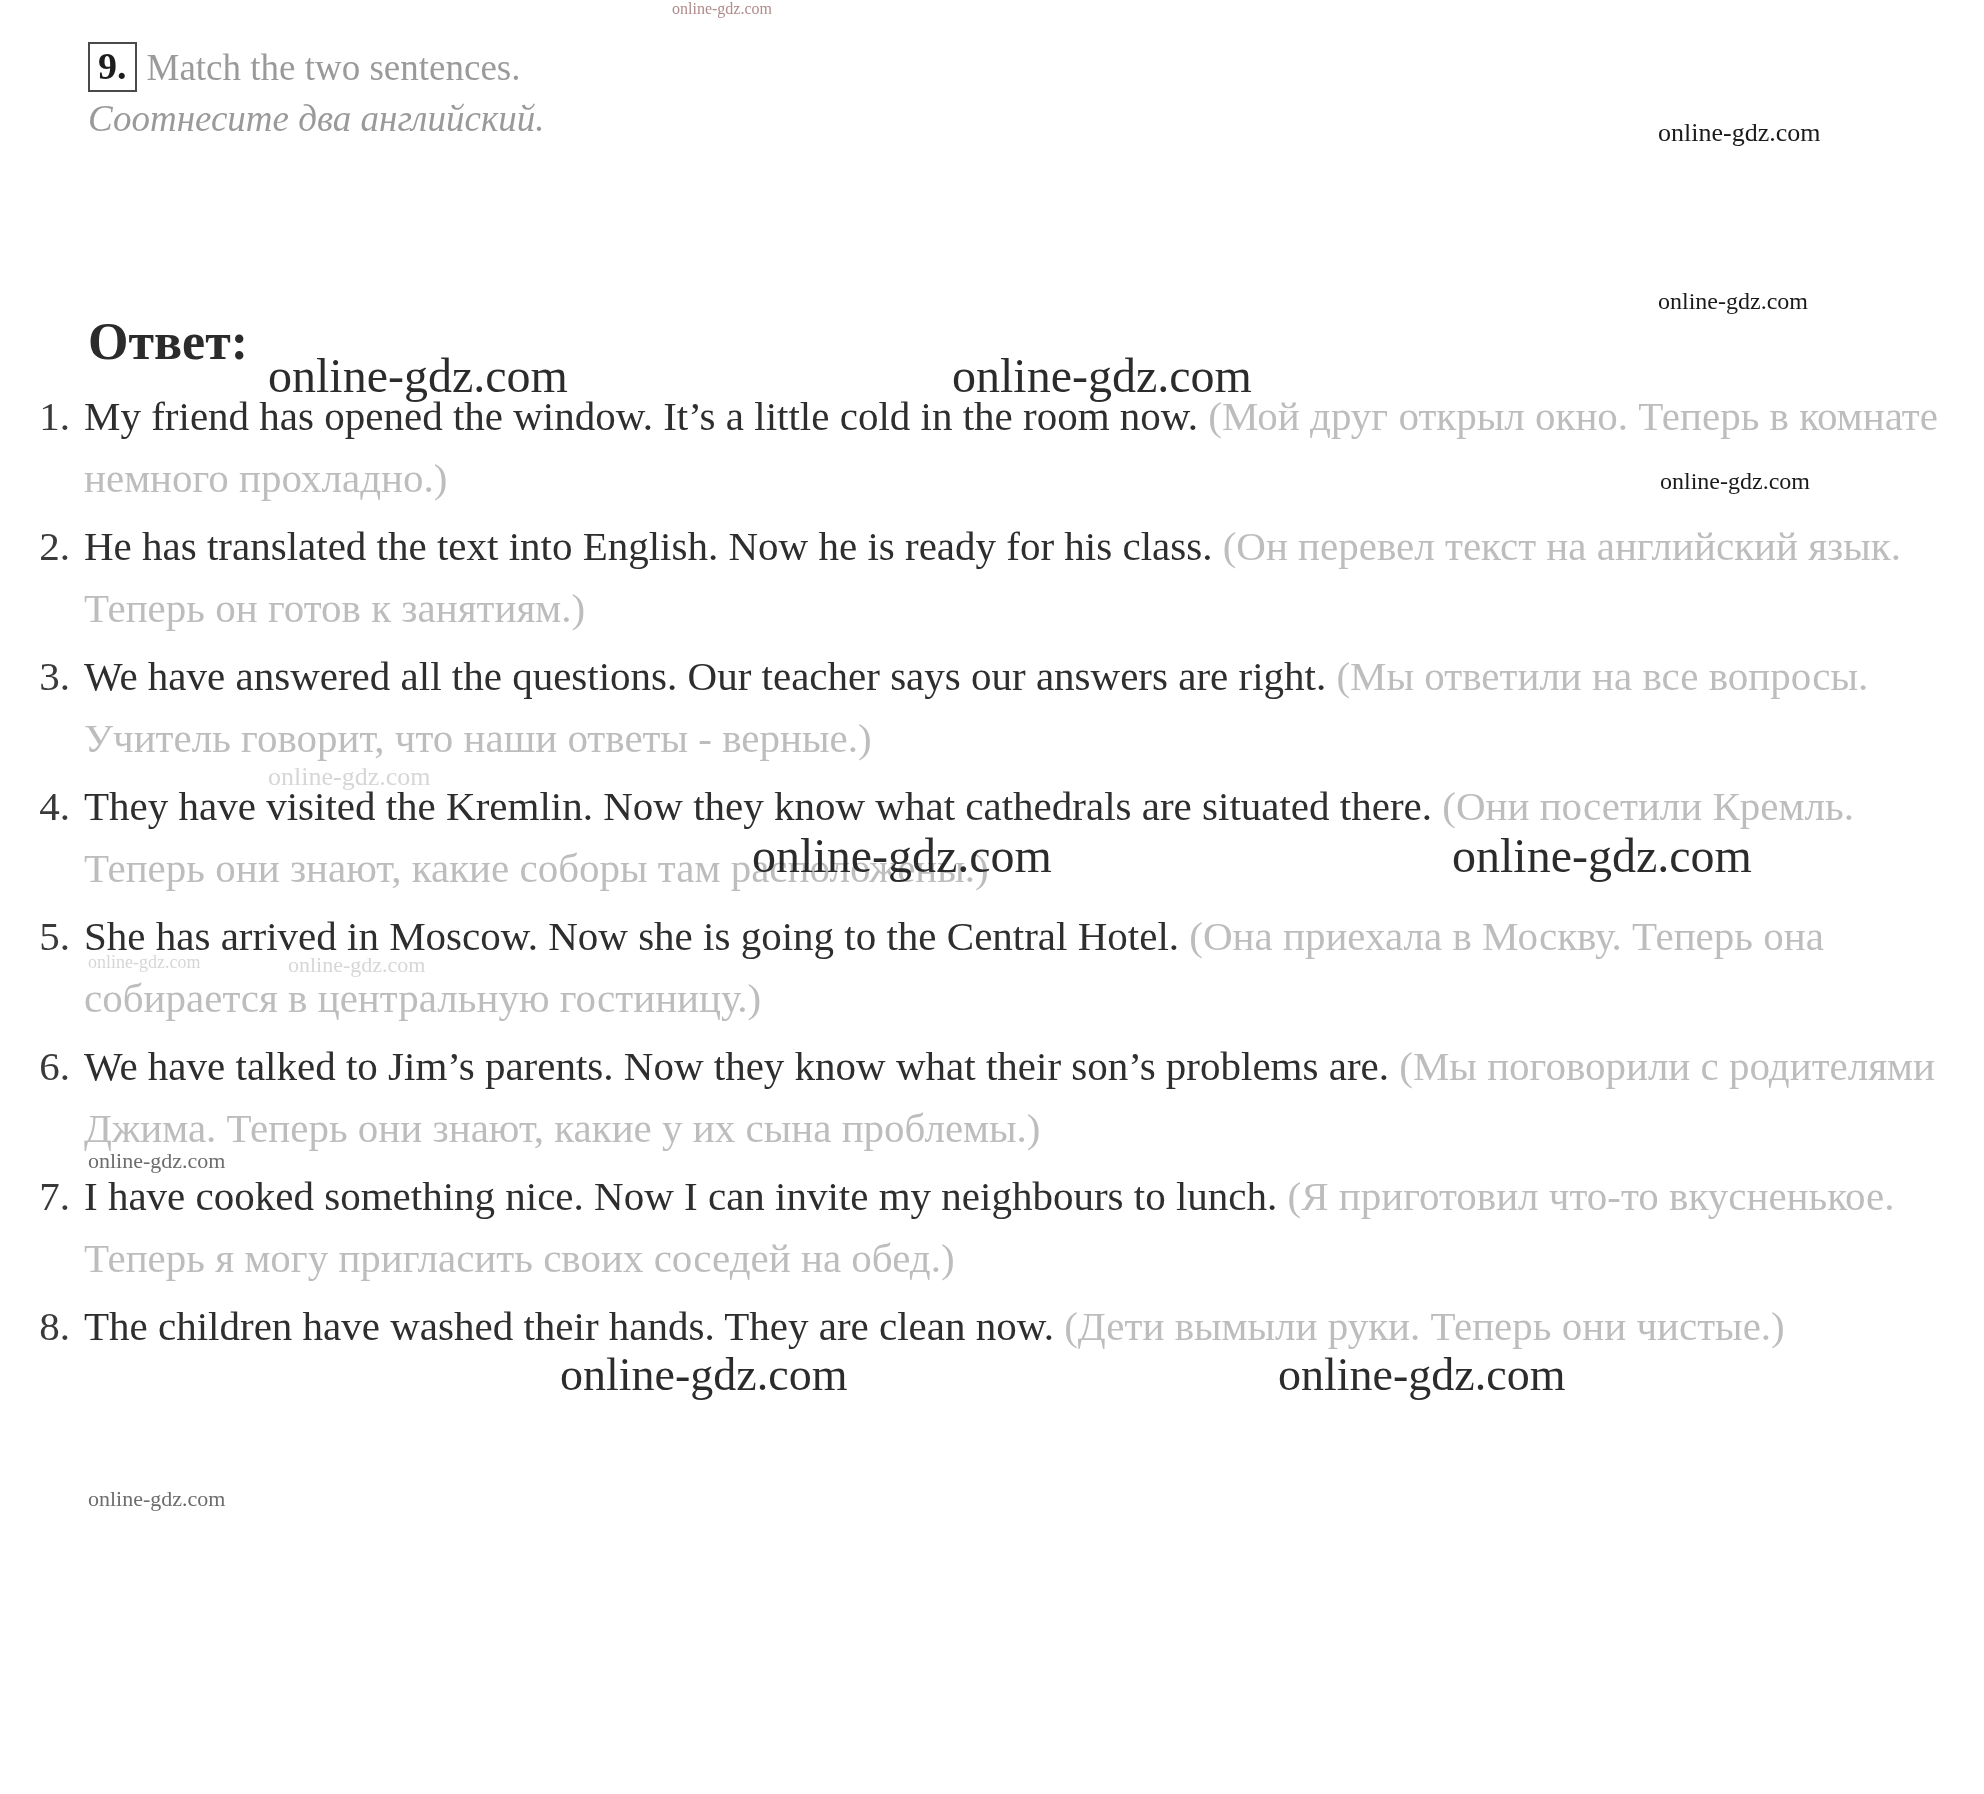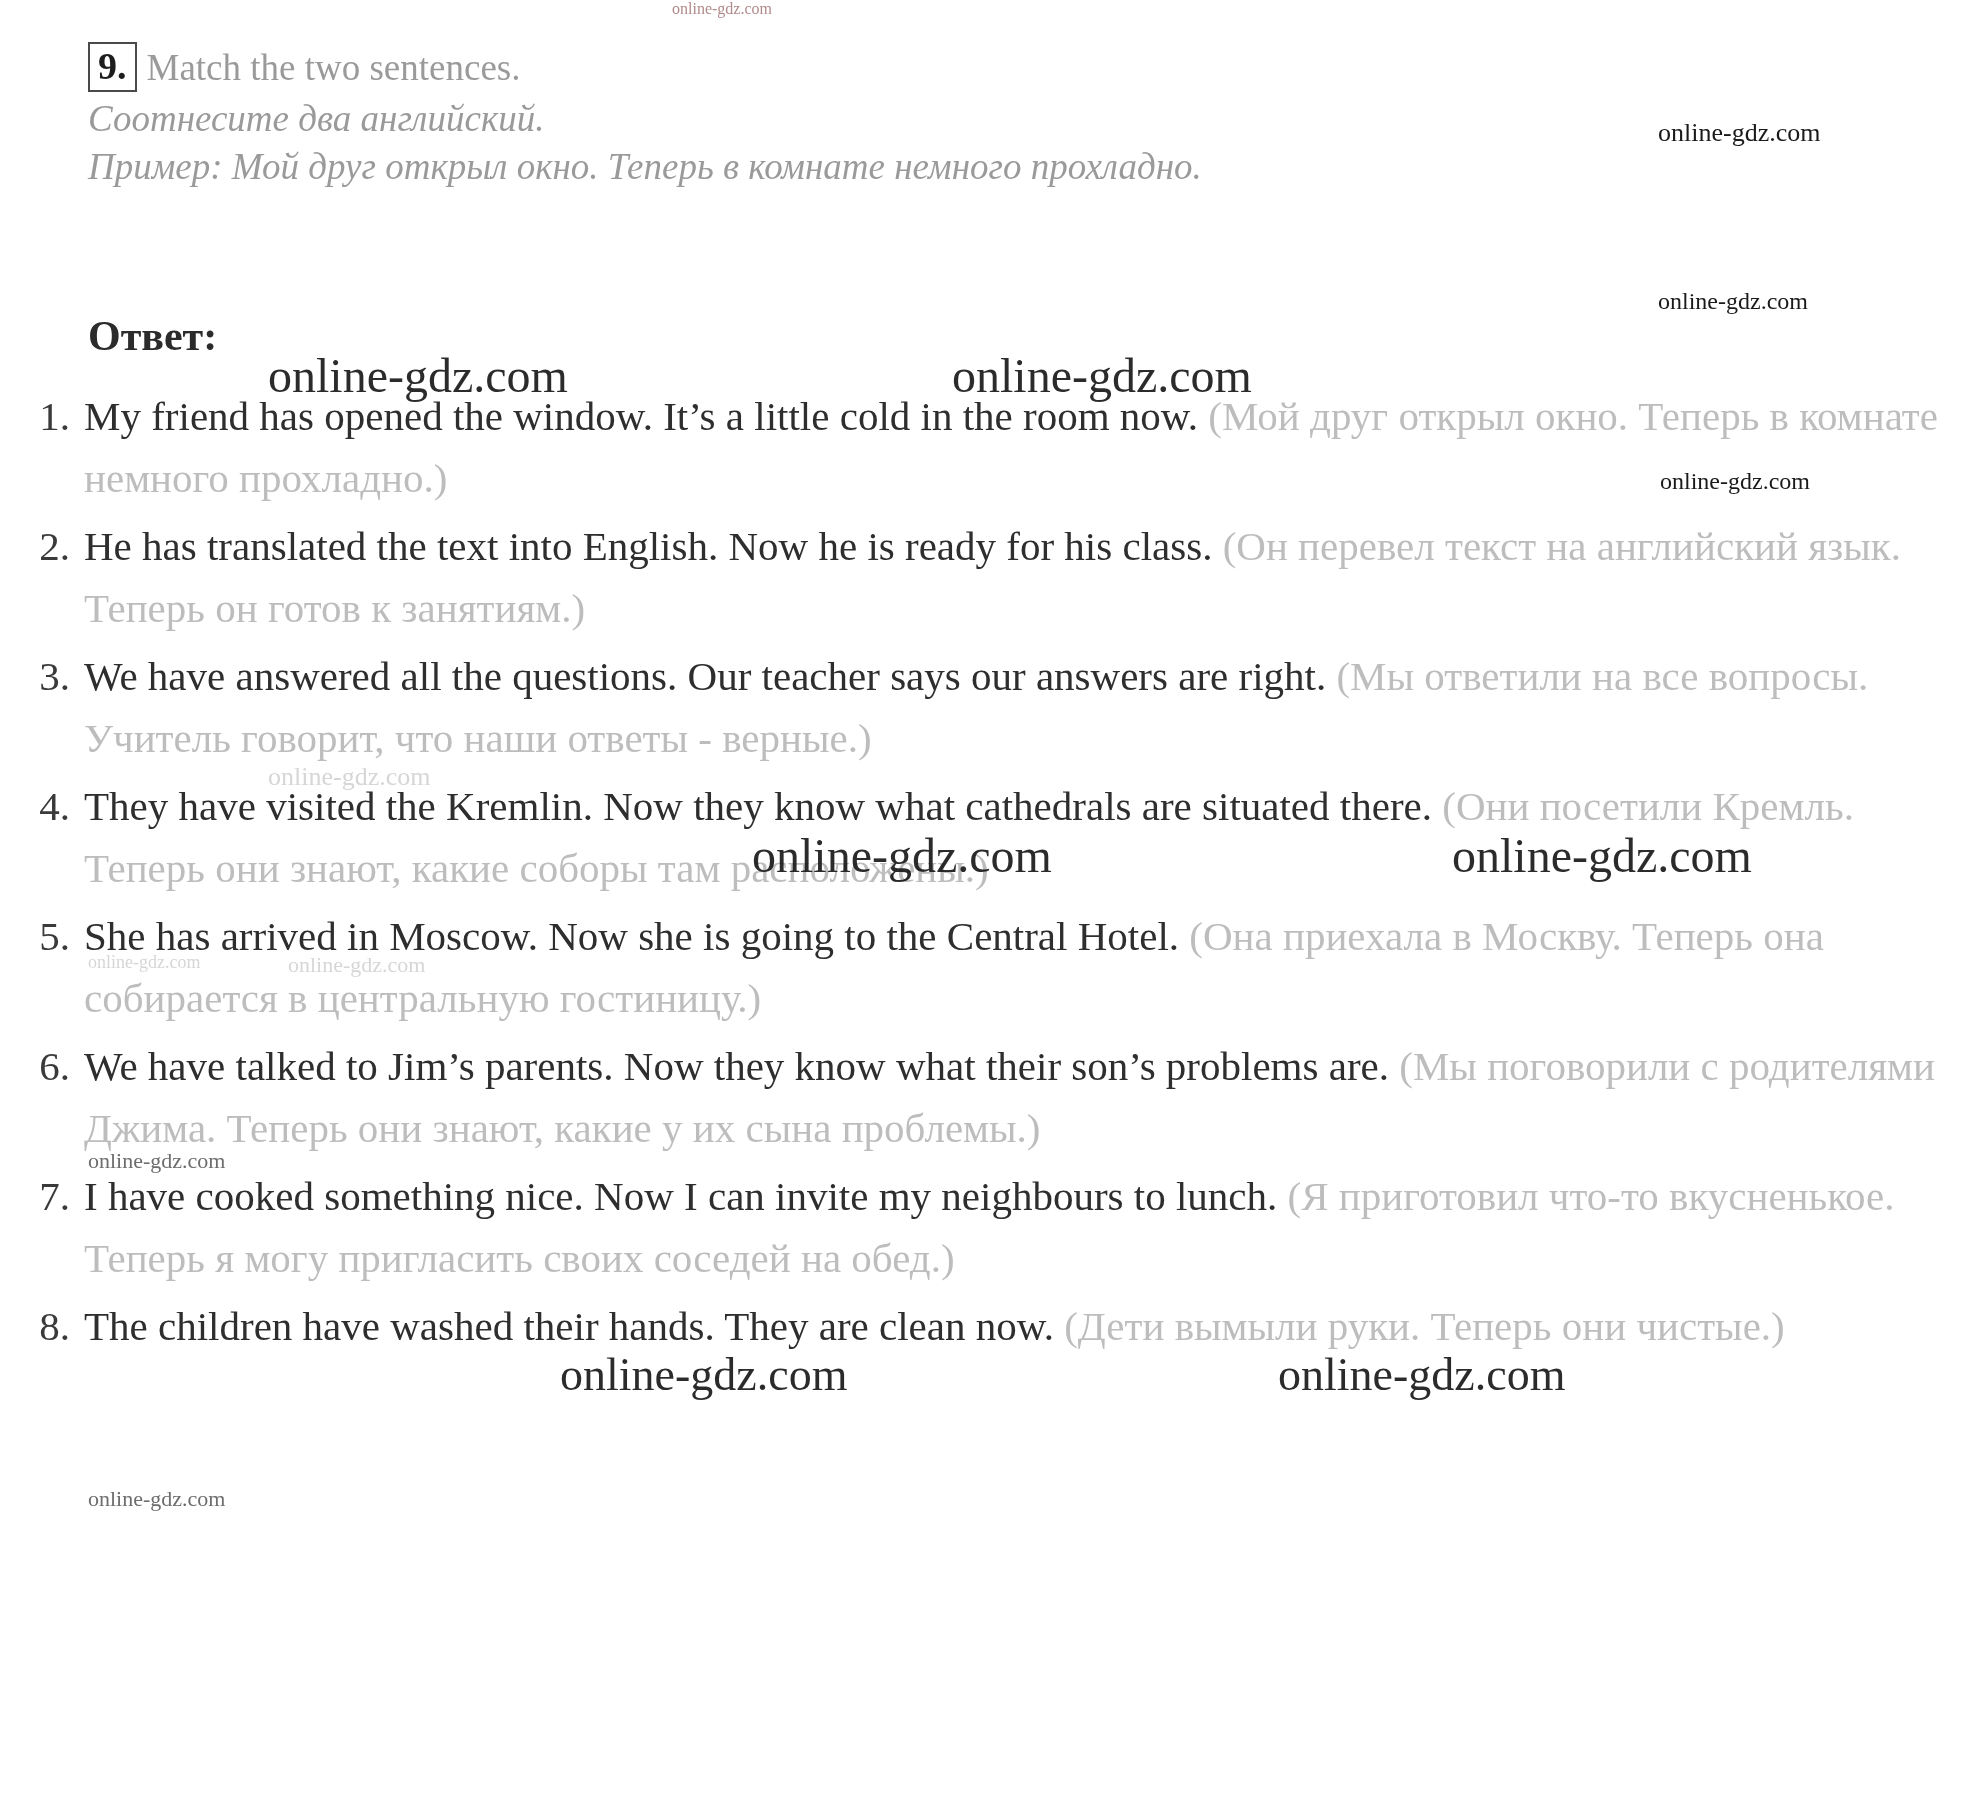--- a/index.html
+++ b/index.html
@@ -62,21 +62,21 @@
     font-size: 37px;
     font-style: italic;
     color: #9a9a9a;
     line-height: 50px;
   }
 
   .answer-label {
     position: absolute;
     left: 88px;
     top: 312px;
-    font-size: 42px;
+    font-size: 52px;
     font-weight: bold;
     color: #2b2b2b;
   }
 
   
   .answers {
     position: absolute;
     left: 22px;
     top: 385px;
     width: 1930px;
@@ -130,21 +130,20 @@
 <body>
 
 <div class="page">
 
   <div class="wm wm-top">online-gdz.com</div>
 
   <div class="task-head">
     <span class="task-num">9.</span>
     <span class="task-title">Match the two sentences.</span>
     <div class="task-sub">Соотнесите два английский.</div>
-    <div class="task-example-ru">Пример: Мой друг открыл окно. Теперь в комнате немного прохладно.</div>
   </div>
 
   <div class="answer-label">Ответ:</div>
 
   <div class="answers">
 
     <div class="ans-row">
       <div class="ans-num">1.</div>
       <div class="ans-body">
         <span class="en">My friend has opened the window. It’s a little cold in the room now.</span>

